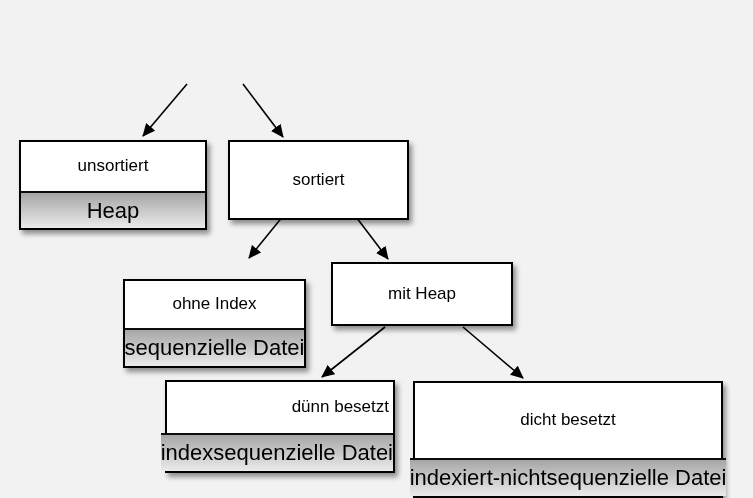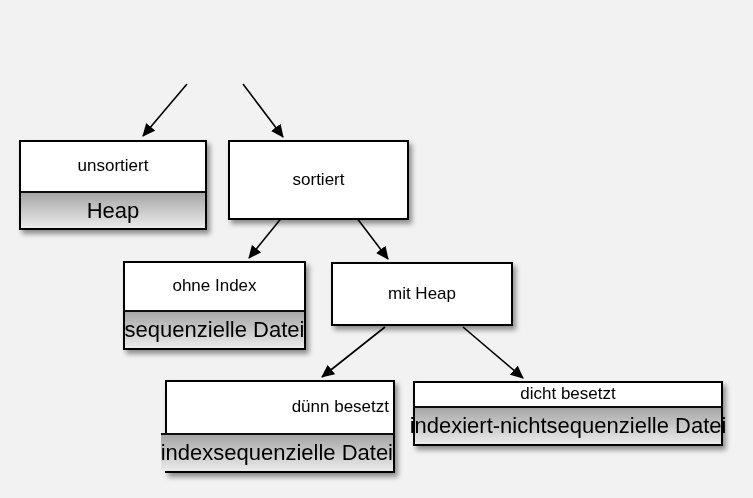--- a/index.html
+++ b/index.html
@@ -56,26 +56,26 @@
     font-size: 22px;
     font-weight: 500;
     color: var(--text);
     white-space: nowrap;
   }
   
   #node-root       { left: 124px; top: 17px;  width: 180px; height: 65px; }
   #node-unsortiert { left: 19px;  top: 140px; width: 188px; height: 90px; }
   #node-unsortiert .sublabel { height: 37px; }
   #node-sortiert   { left: 228px; top: 140px; width: 181px; height: 80px; }
-  #node-ohne-index { left: 123px; top: 261px; width: 183px; height: 89px; }
+  #node-ohne-index { left: 123px; top: 279px; width: 183px; height: 89px; }
   #node-ohne-index .sublabel { height: 38px; }
   #node-mit-index  { left: 331px; top: 262px; width: 182px; height: 64px; }
   #node-duenn      { left: 165px; top: 380px; width: 230px; height: 93px; align-items: flex-end; }
   #node-duenn .sublabel { height: 38px; }
-  #node-dicht      { left: 413px; top: 381px; width: 310px; height: 65px; }
+  #node-dicht      { left: 413px; top: 381px; width: 310px; height: 117px; align-items: center; }
   #node-dicht .sublabel { height: 38px; }
 </style>
 </head>
 <body>
 
 <div class="stage">
 
   <svg class="edges" width="753" height="498" viewBox="0 0 753 498" xmlns="http://www.w3.org/2000/svg">
     <defs>
       <marker id="ah" markerUnits="userSpaceOnUse" markerWidth="14" markerHeight="12" refX="12" refY="6" orient="auto">

